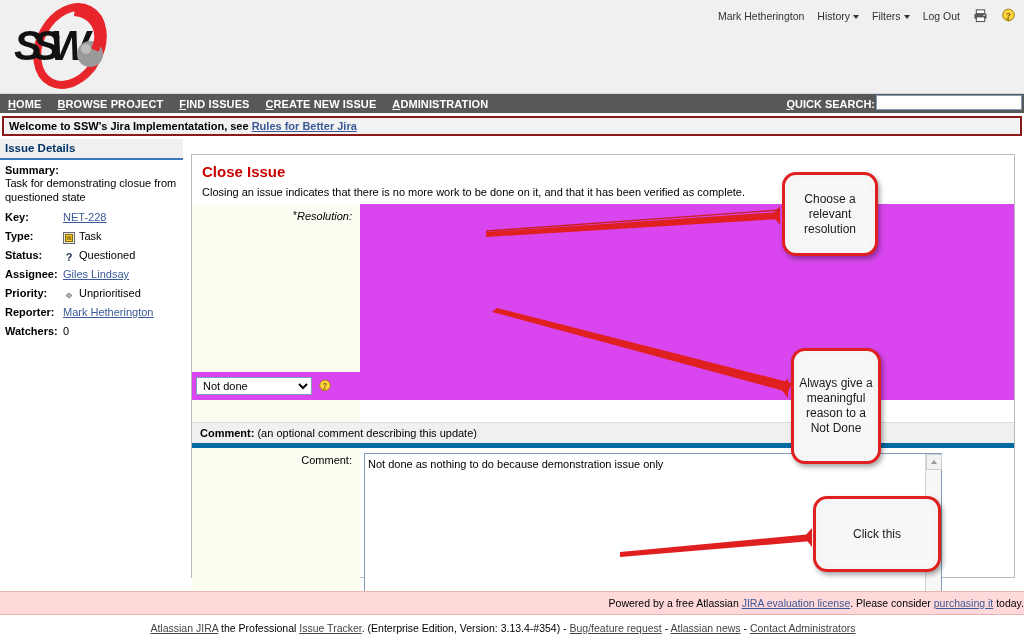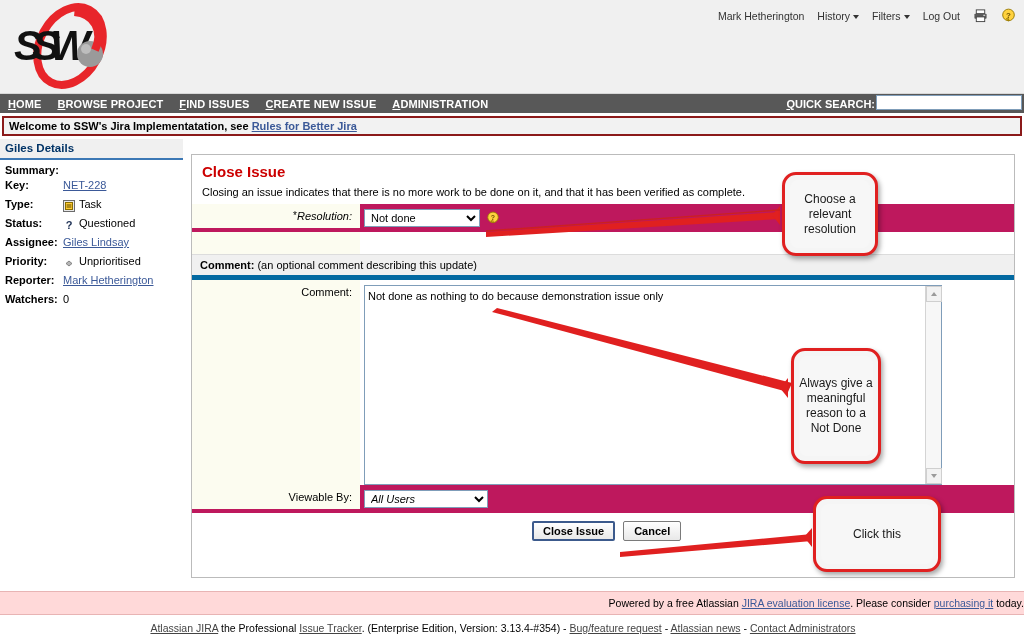--- a/index.html
+++ b/index.html
@@ -213,21 +213,21 @@
     color: #000000;
     margin-bottom: 3px;
   }
 
   .form-section { width: 100%; }
   .form-row {
     display: flex;
     align-items: flex-start;
     background: #ffffff;
   }
-  .form-row.shaded { background: #be185d; }
+  .form-row.shaded { background: #d946ef; flex-direction: column; }
   .lbl-cell {
     width: 168px;
     flex: 0 0 168px;
     background: #fcfcf0;
     text-align: right;
     padding: 6px 8px 6px 0;
     box-sizing: border-box;
     font-size: 11px;
     color: #000;
   }
@@ -472,23 +472,24 @@
   </div>
 </div>
 
 <div class="welcome-banner">
   <span>Welcome to SSW's Jira Implementatation, see </span><a>Rules for Better Jira</a>
 </div>
 
 <div class="page-body">
 
   <div class="sidebar">
-    <div class="sidebar-title">Giles Details</div>
+    <div class="sidebar-title">Issue Details</div>
     <div class="sidebar-content">
       <div class="summary-label">Summary:</div>
+      <div class="summary-text">Task for demonstrating closue from questioned state</div>
 
       <div class="detail-row">
         <span class="detail-key">Key:</span>
         <span class="detail-val">
           <a>NET-228</a>
         </span>
       </div>
 
       <div class="detail-row">
         <span class="detail-key">Type:</span>

